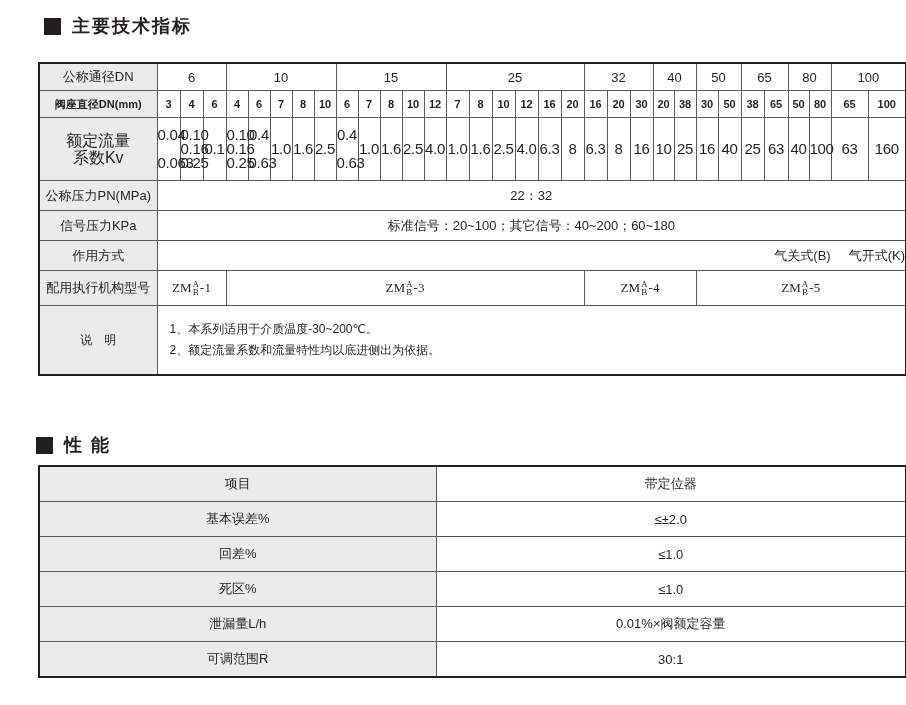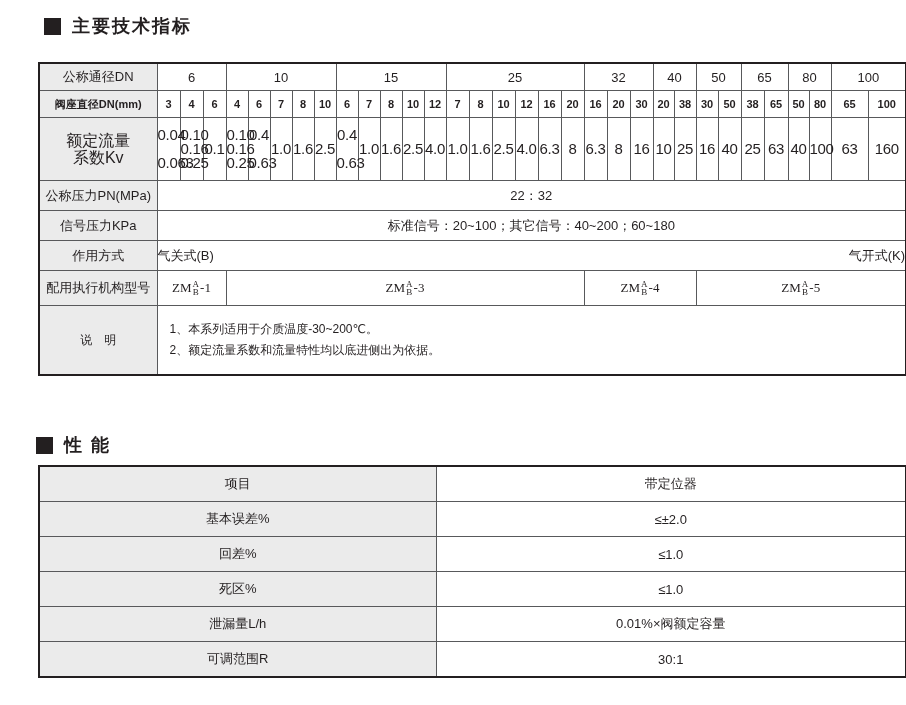--- a/index.html
+++ b/index.html
@@ -17,21 +17,21 @@
   .r3 td{height:62px;}
   .r4 td{height:28px;font-size:13px;}
   .r5 td{height:29px;font-size:13px;}
   .r6 td{height:29px;font-size:13px;margin-left:40px;}
   .r7 td{height:29px;font-size:13px;margin-top:44px;}
   .r8 td{height:34px;font-size:13px;font-family:Liberation Serif, serif;}
   .r9 td{height:60px;font-size:12px;}
   .kv-cell{font-size:15px;letter-spacing:-0.3px;white-space:pre-line;line-height:14px;}
   .kv-lbl{white-space:pre-line;line-height:17px;}
   .notes-cell{text-align:left !important;padding:4px 12px !important;white-space:pre-line;font-size:12.5px;line-height:21px;}
-  .action-wrap{display:flex;justify-content:space-between;gap:38px;}
+  .action-wrap{display:flex;justify-content:flex-end;gap:18px;}
   .zm{display:inline-flex;align-items:center;}
   .ab{display:inline-flex;flex-direction:column;font-size:9px;line-height:8.5px;margin:0 1px;font-style:normal;}
   .ab i{font-style:normal;}
   #t2 td{height:34px;font-size:13px;margin-left:39px;}
   #t2 .lbl{font-size:13px;}
 </style>
 </head>
 <body>
 
 <div class="sec-title" style="top:14px;padding-left:8px;">

